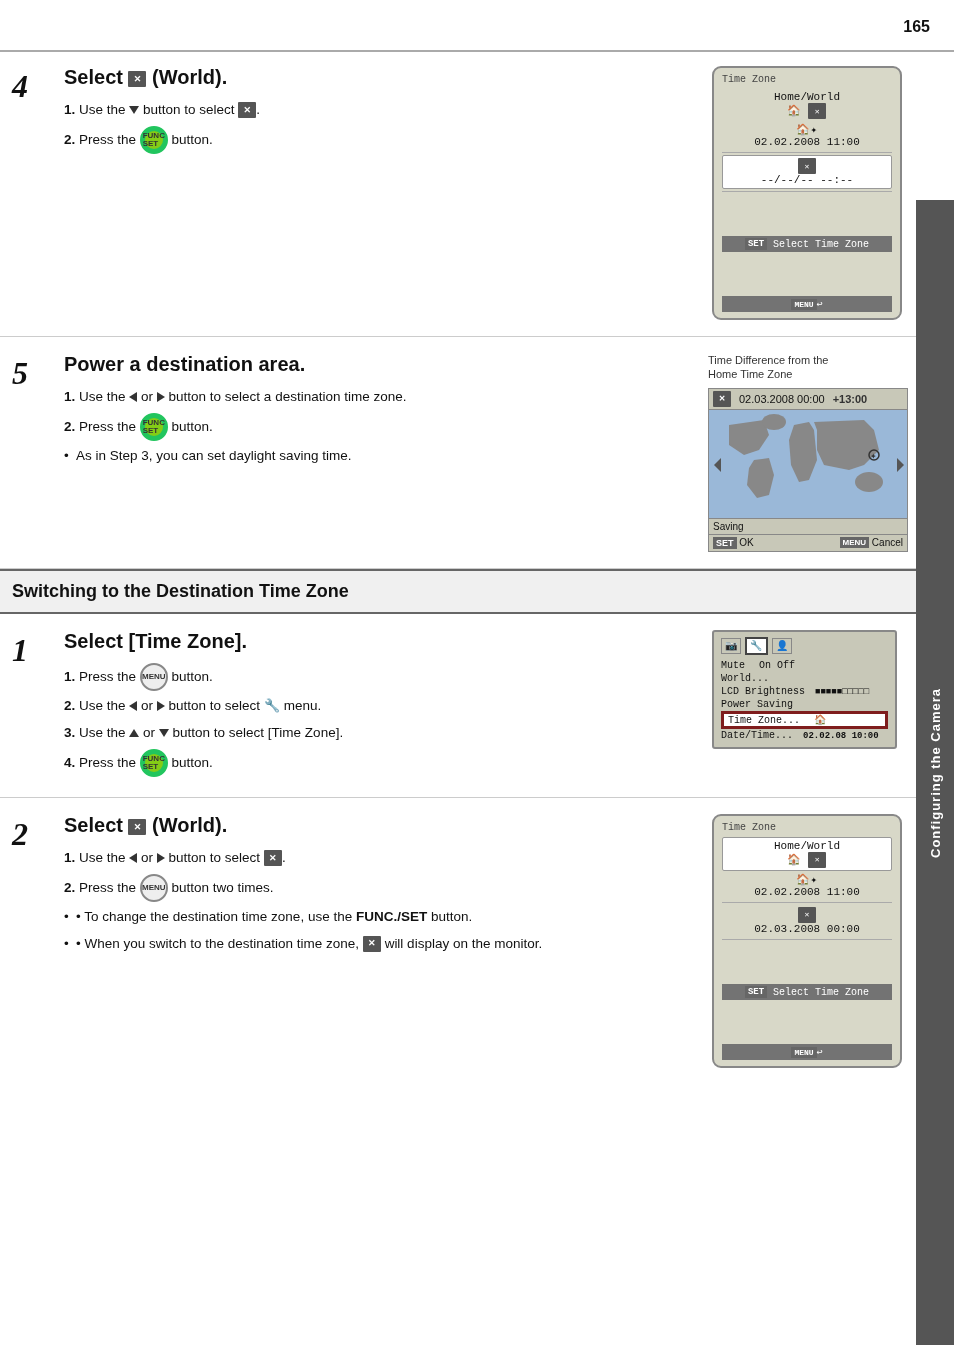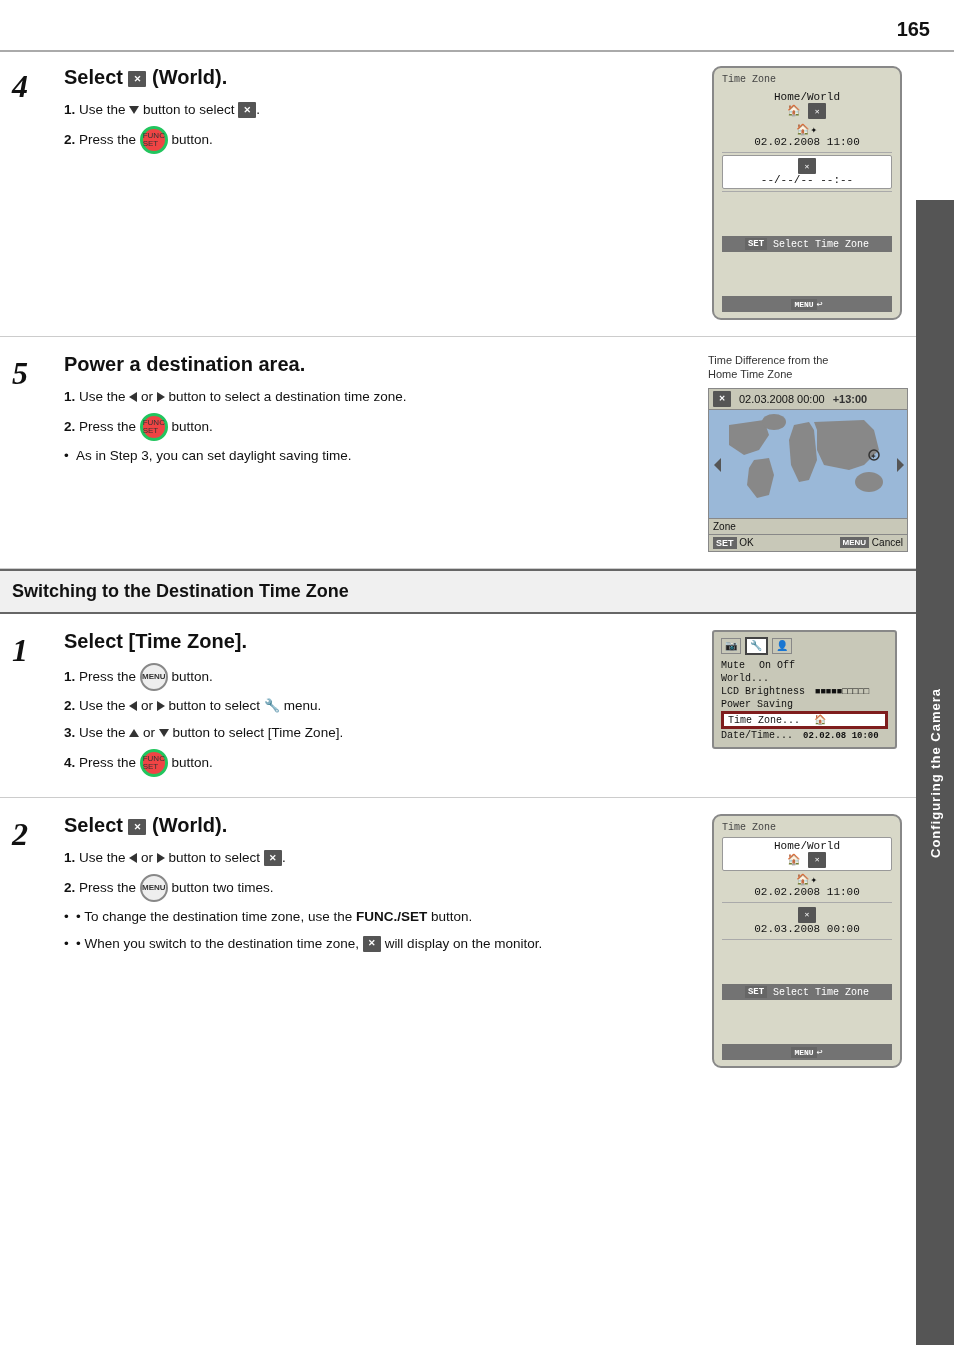--- a/index.html
+++ b/index.html
@@ -10,21 +10,21 @@
       width: 954px;
       min-height: 1345px;
       color: #111;
       position: relative;
     }
 
     .page-num {
       position: absolute;
       top: 18px;
       right: 24px;
-      font-size: 20px;
+      font-size: 16px;
       font-weight: bold;
       color: #111;
     }
 
     .top-border {
       position: absolute;
       top: 50px;
       left: 0;
       right: 0;
       border-top: 2px solid #aaa;
@@ -231,26 +231,26 @@
       border-radius: 1px;
       vertical-align: middle;
     }
 
     .icon-func {
       display: inline-flex;
       align-items: center;
       justify-content: center;
       width: 28px;
       height: 28px;
-      border: 3px solid #22c55e;
+      border: 5px solid #22c55e;
       border-radius: 50%;
       font-size: 8px;
-      font-weight: normal;
-      vertical-align: middle;
-      background: #ef4444;
+      font-weight: bold;
+      vertical-align: middle;
+      background: #84cc16;
       color: #333;
       line-height: 1;
     }
 
     .icon-menu {
       display: inline-flex;
       align-items: center;
       justify-content: center;
       width: 28px;
       height: 28px;
@@ -452,21 +452,21 @@
             <polygon points="45,50 60,48 65,65 60,85 48,88 38,75 40,58" fill="#888"></polygon>
 
             <polygon points="5,55 12,48 12,62" fill="#555"></polygon>
             <polygon points="195,55 188,48 188,62" fill="#555"></polygon>
 
             <circle cx="165" cy="45" r="5" fill="none" stroke="#333" stroke-width="1.5"></circle>
             <text x="161" y="49" font-size="8" fill="#333">✦</text>
           </svg>
         </div>
         <div class="map-bottom">
-          <span>Zone</span>
+          <span>Saving</span>
         </div>
         <div class="map-bottom">
           <span><span class="set-badge">SET</span> OK</span>
           <span><span class="menu-badge">MENU</span> Cancel</span>
         </div>
       </div>
     </div>
   </div>
 
   <div class="section-header">Switching to the Destination Time Zone</div>

